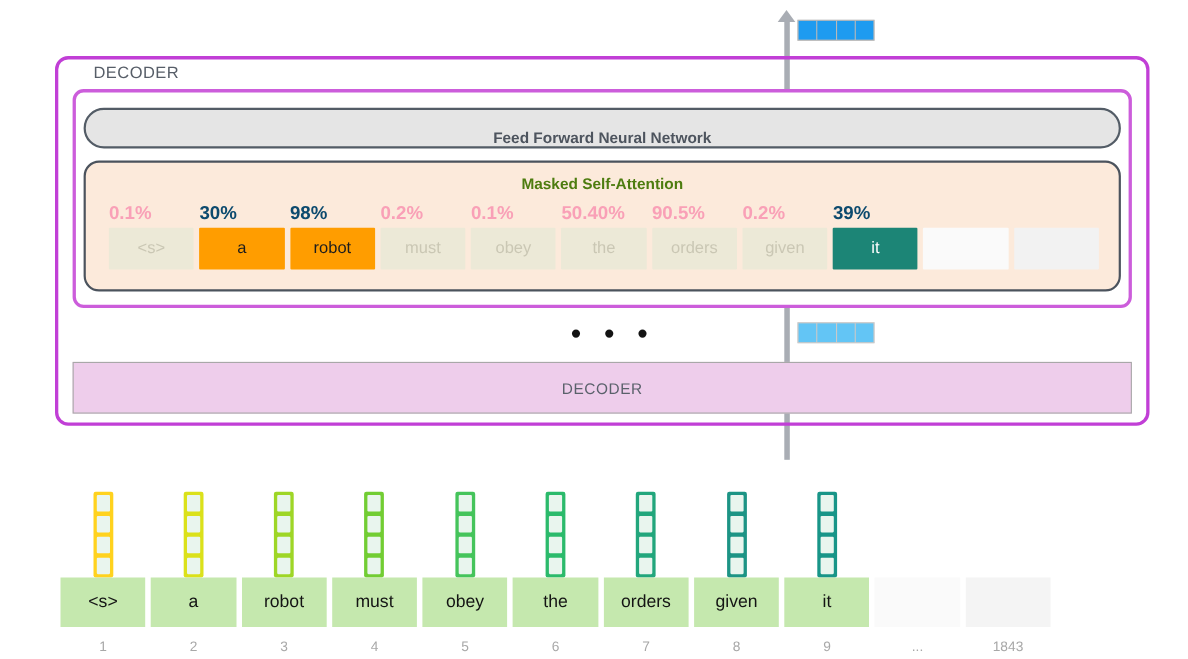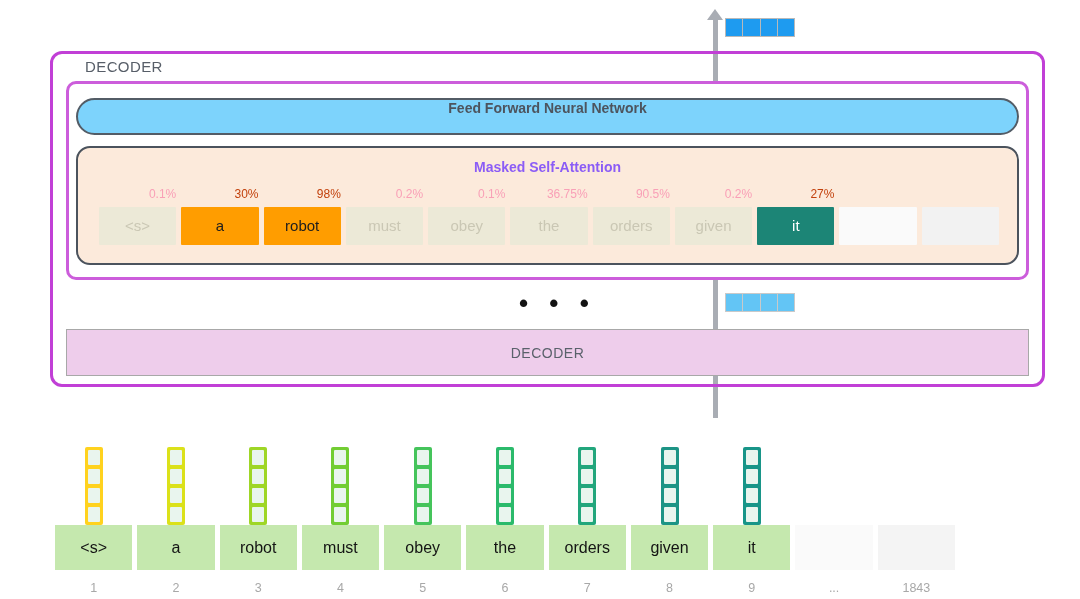--- a/index.html
+++ b/index.html
@@ -105,26 +105,26 @@
     background: #ffffff;
   }
 
   
   #feed-forward {
     position: absolute;
     left: 76px;
     top: 98px;
     width: 943px;
     height: 37px;
-    background: #7dd3fc;
+    background: #e5e5e5;
     border: 2px solid #535c66;
     border-radius: 19px;
     box-sizing: border-box;
     display: flex;
-    align-items: flex-start;
+    align-items: flex-end;
     justify-content: center;
   }
   #feed-forward .label {
     font-size: 14px;
     font-weight: bold;
     color: #4d545e;
   }
 
   
   #self-attention {
@@ -139,43 +139,43 @@
     box-sizing: border-box;
   }
   #self-attention .sa-title {
     position: absolute;
     top: 11px;
     left: 0;
     right: 0;
     text-align: center;
     font-size: 14px;
     font-weight: bold;
-    color: #8b5cf6;
+    color: #4d7c0f;
   }
 
   
   .att-grid {
     position: absolute;
     left: 21px;
     top: 36px;
     width: 900px;
     display: grid;
     grid-template-columns: repeat(11, 1fr);
     column-gap: 5px;
   }
   .att-pct {
-    text-align: right;
-    font-size: 12px;
-    font-weight: normal;
+    text-align: left;
+    font-size: 17px;
+    font-weight: bold;
     color: #f9a0b7;
     height: 20px;
     line-height: 20px;
     white-space: nowrap;
   }
-  .att-pct.strong { color: #c2410c; }
+  .att-pct.strong { color: #0c4a6e; }
   .att-cell {
     height: 38px;
     line-height: 38px;
     text-align: center;
     font-size: 15px;
     background: #ece9d7;
     color: #cac7b4;
     border-radius: 1px;
     white-space: nowrap;
     overflow: hidden;
@@ -299,24 +299,24 @@
 </div>
 
 <div id="self-attention">
   <div class="sa-title">Masked Self-Attention</div>
   <div class="att-grid" id="att-pct-grid">
       <div class="att-pct">0.1%</div>
       <div class="att-pct strong">30%</div>
       <div class="att-pct strong">98%</div>
       <div class="att-pct">0.2%</div>
       <div class="att-pct">0.1%</div>
-      <div class="att-pct">36.75%</div>
+      <div class="att-pct">50.40%</div>
       <div class="att-pct">90.5%</div>
       <div class="att-pct">0.2%</div>
-      <div class="att-pct strong">27%</div>
+      <div class="att-pct strong">39%</div>
       <div class="att-pct"></div>
       <div class="att-pct"></div>
     </div>
   <div class="att-grid" id="att-tok-grid" style="top:59px;">
       <div class="att-cell">&lt;s&gt;</div>
       <div class="att-cell hi-orange">a</div>
       <div class="att-cell hi-orange">robot</div>
       <div class="att-cell">must</div>
       <div class="att-cell">obey</div>
       <div class="att-cell">the</div>

